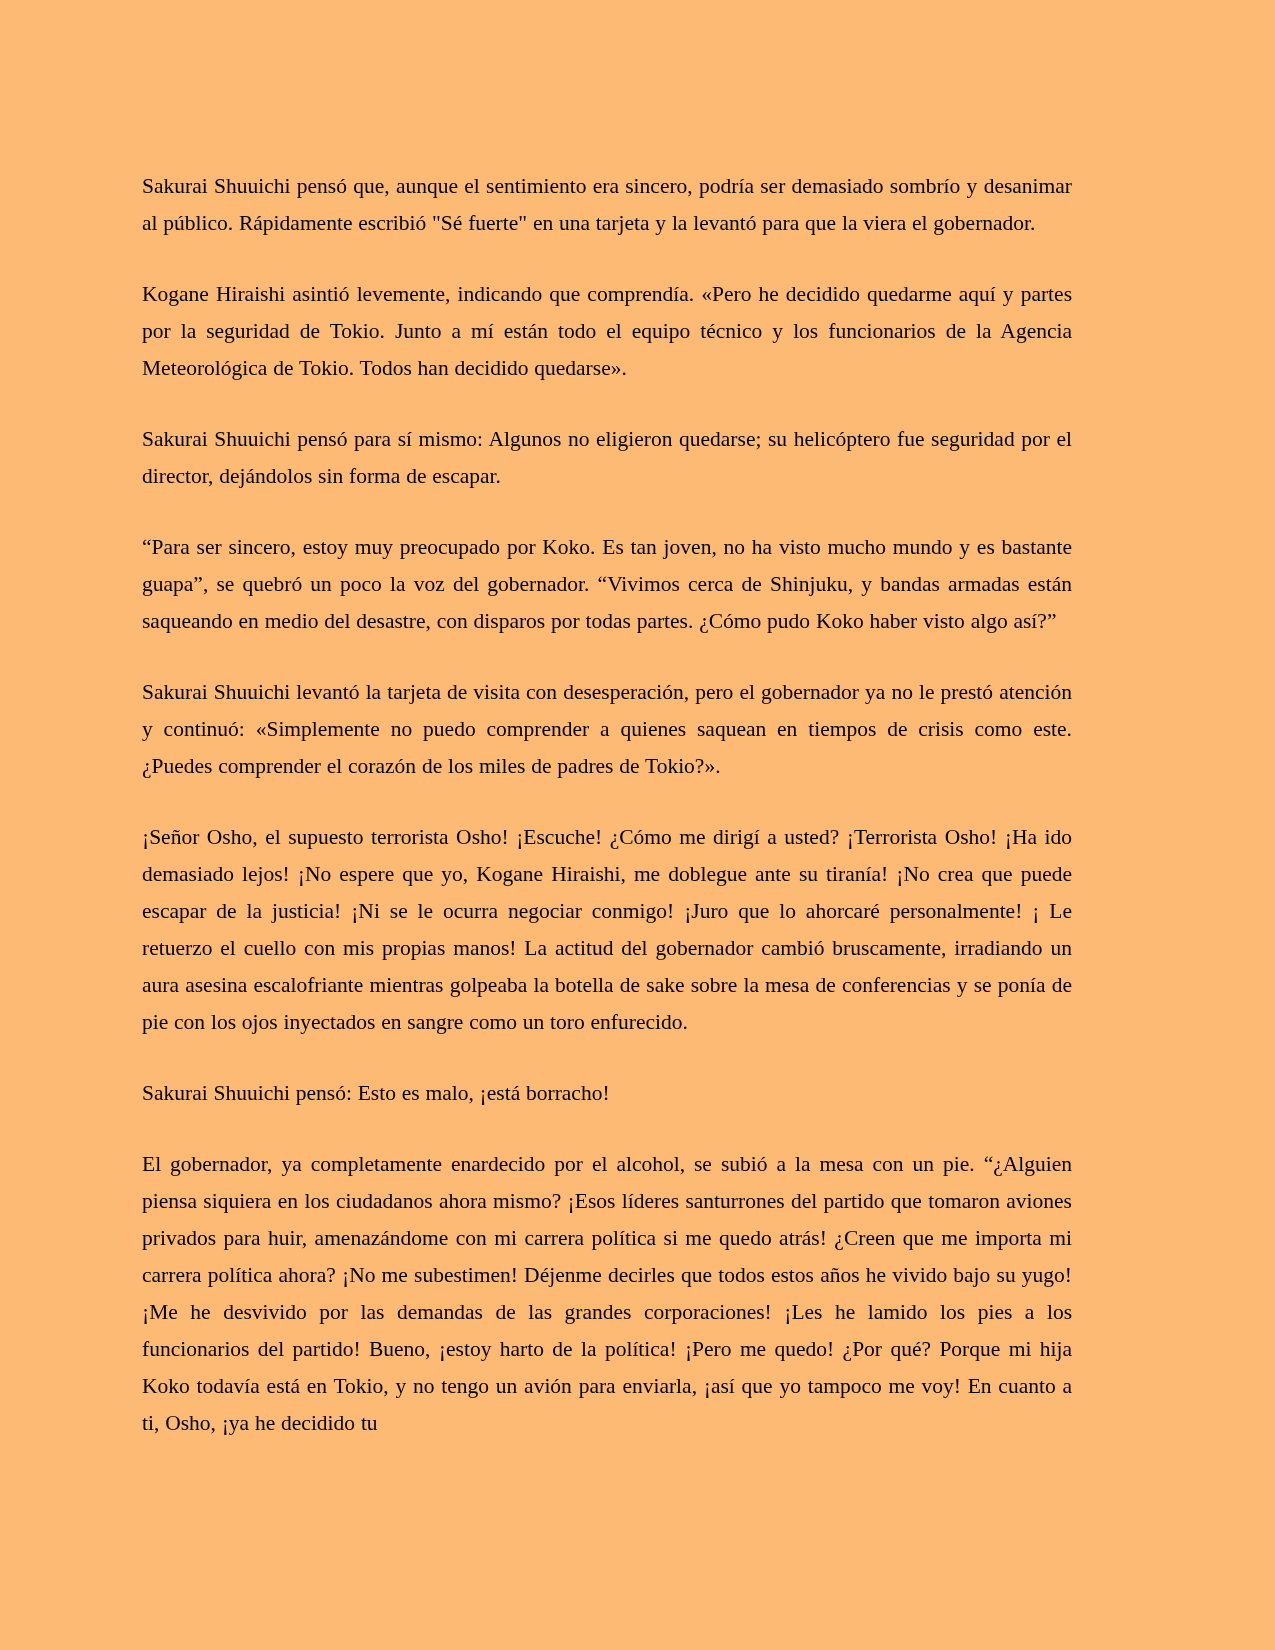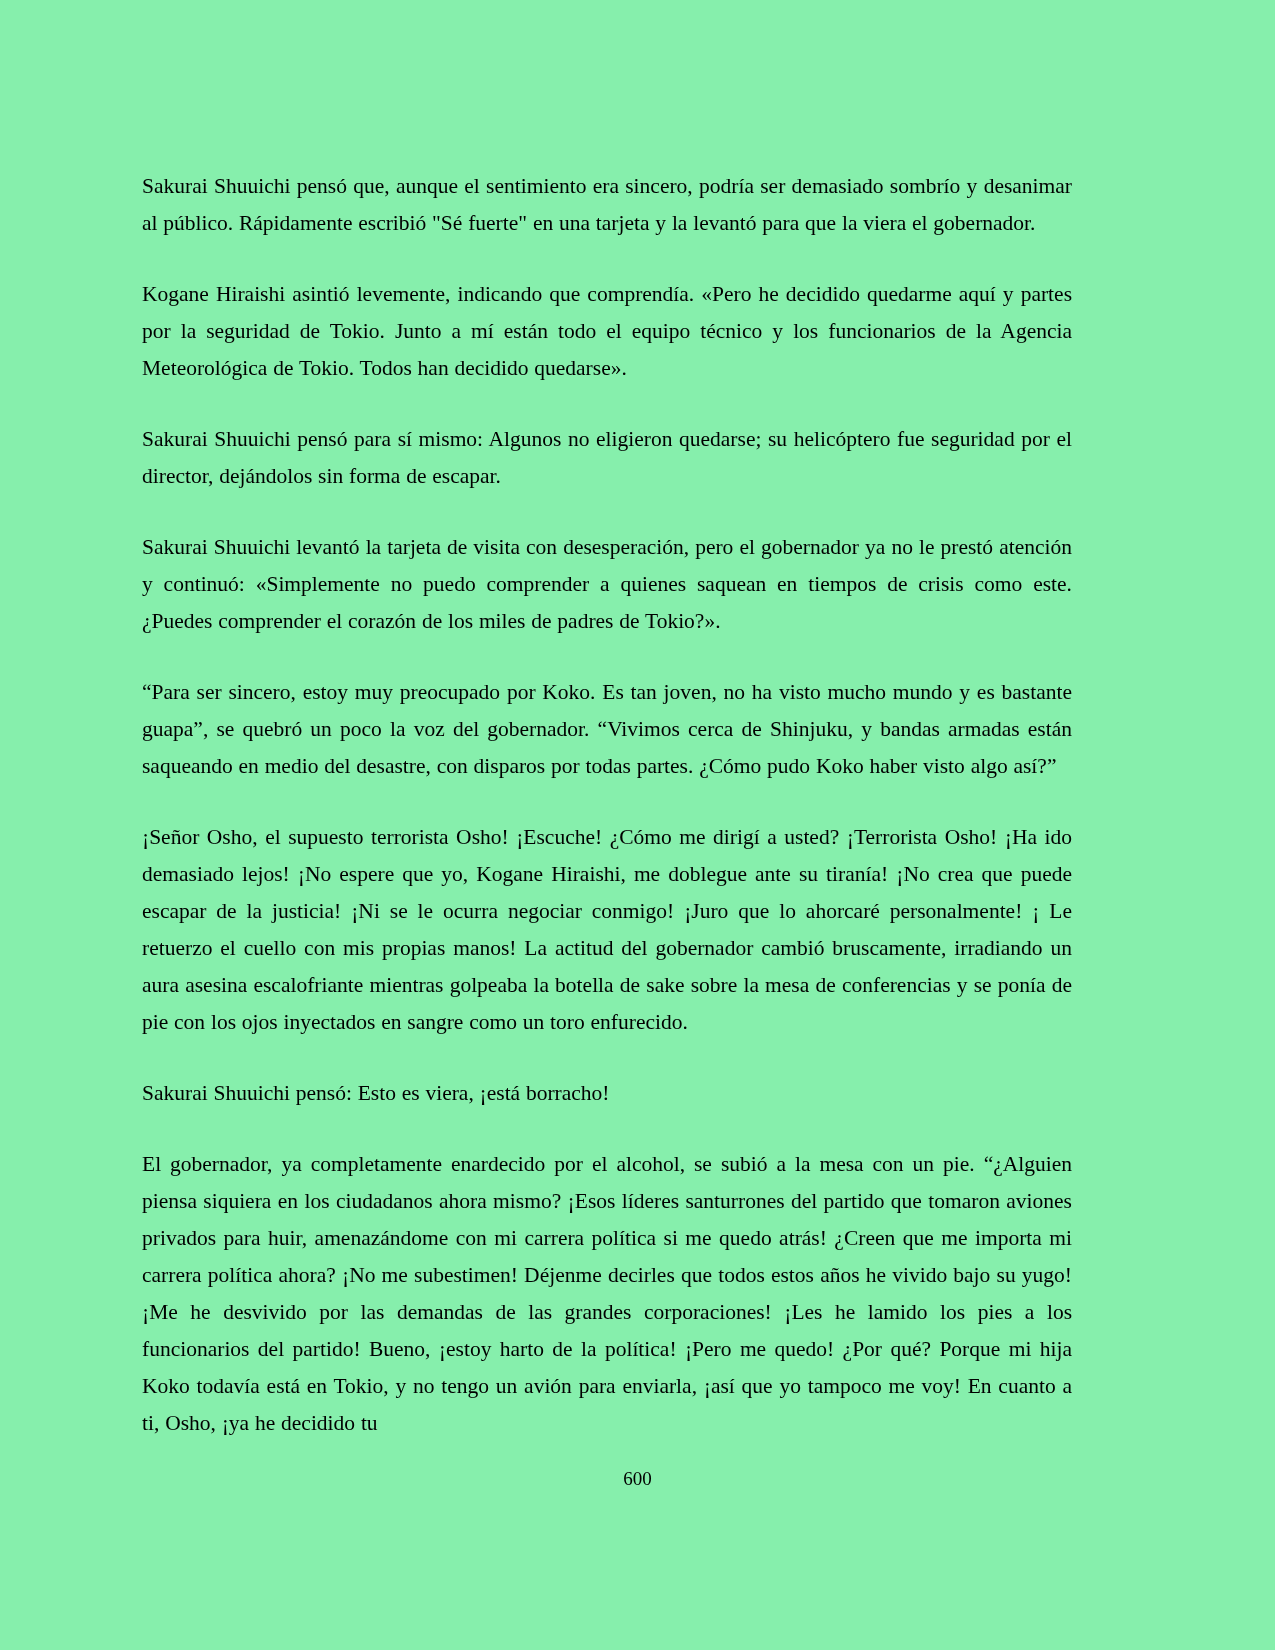--- a/index.html
+++ b/index.html
@@ -4,21 +4,21 @@
 <style>
   html, body {
     margin: 0;
     padding: 0;
     background: #ffffff;
   }
   .page {
     position: relative;
     width: 1275px;
     height: 1650px;
-    background: #86efac;
+    background: #fdba74;
     margin: 0 auto;
     overflow: hidden;
     font-family: "Liberation Serif", "DejaVu Serif", serif;
     color: #000000;
   }
   .content {
     position: absolute;
     left: 142px;
     top: 168px;
     width: 930px;
@@ -48,20 +48,19 @@
   }
 </style>
 </head>
 <body>
 
 <div class="page">
   <div class="content">
     <p class="para">Sakurai Shuuichi pensó que, aunque el sentimiento era sincero, podría ser demasiado sombrío y desanimar al público. Rápidamente escribió "Sé fuerte" en una tarjeta y la levantó para que la viera el gobernador.</p>
     <p class="para">Kogane Hiraishi asintió levemente, indicando que comprendía. «Pero he decidido quedarme aquí y partes por la seguridad de Tokio. Junto a mí están todo el equipo técnico y los funcionarios de la Agencia Meteorológica de Tokio. Todos han decidido quedarse».</p>
     <p class="para">Sakurai Shuuichi pensó para sí mismo: Algunos no eligieron quedarse; su helicóptero fue seguridad por el director, dejándolos sin forma de escapar.</p>
+    <p class="para">“Para ser sincero, estoy muy preocupado por Koko. Es tan joven, no ha visto mucho mundo y es bastante guapa”, se quebró un poco la voz del gobernador. “Vivimos cerca de Shinjuku, y bandas armadas están saqueando en medio del desastre, con disparos por todas partes. ¿Cómo pudo Koko haber visto algo así?”</p>
     <p class="para">Sakurai Shuuichi levantó la tarjeta de visita con desesperación, pero el gobernador ya no le prestó atención y continuó: «Simplemente no puedo comprender a quienes saquean en tiempos de crisis como este. ¿Puedes comprender el corazón de los miles de padres de Tokio?».</p>
-    <p class="para">“Para ser sincero, estoy muy preocupado por Koko. Es tan joven, no ha visto mucho mundo y es bastante guapa”, se quebró un poco la voz del gobernador. “Vivimos cerca de Shinjuku, y bandas armadas están saqueando en medio del desastre, con disparos por todas partes. ¿Cómo pudo Koko haber visto algo así?”</p>
     <p class="para">¡Señor Osho, el supuesto terrorista Osho! ¡Escuche! ¿Cómo me dirigí a usted? ¡Terrorista Osho! ¡Ha ido demasiado lejos! ¡No espere que yo, Kogane Hiraishi, me doblegue ante su tiranía! ¡No crea que puede escapar de la justicia! ¡Ni se le ocurra negociar conmigo! ¡Juro que lo ahorcaré personalmente! ¡ Le retuerzo el cuello con mis propias manos! La actitud del gobernador cambió bruscamente, irradiando un aura asesina escalofriante mientras golpeaba la botella de sake sobre la mesa de conferencias y se ponía de pie con los ojos inyectados en sangre como un toro enfurecido.</p>
-    <p class="para">Sakurai Shuuichi pensó: Esto es viera, ¡está borracho!</p>
+    <p class="para">Sakurai Shuuichi pensó: Esto es malo, ¡está borracho!</p>
     <p class="para last">El gobernador, ya completamente enardecido por el alcohol, se subió a la mesa con un pie. “¿Alguien piensa siquiera en los ciudadanos ahora mismo? ¡Esos líderes santurrones del partido que tomaron aviones privados para huir, amenazándome con mi carrera política si me quedo atrás! ¿Creen que me importa mi carrera política ahora? ¡No me subestimen! Déjenme decirles que todos estos años he vivido bajo su yugo! ¡Me he desvivido por las demandas de las grandes corporaciones! ¡Les he lamido los pies a los funcionarios del partido! Bueno, ¡estoy harto de la política! ¡Pero me quedo! ¿Por qué? Porque mi hija Koko todavía está en Tokio, y no tengo un avión para enviarla, ¡así que yo tampoco me voy! En cuanto a ti, Osho, ¡ya he decidido tu</p>
   </div>
-  <div class="page-number">600</div>
 </div>
 
 </body></html>

